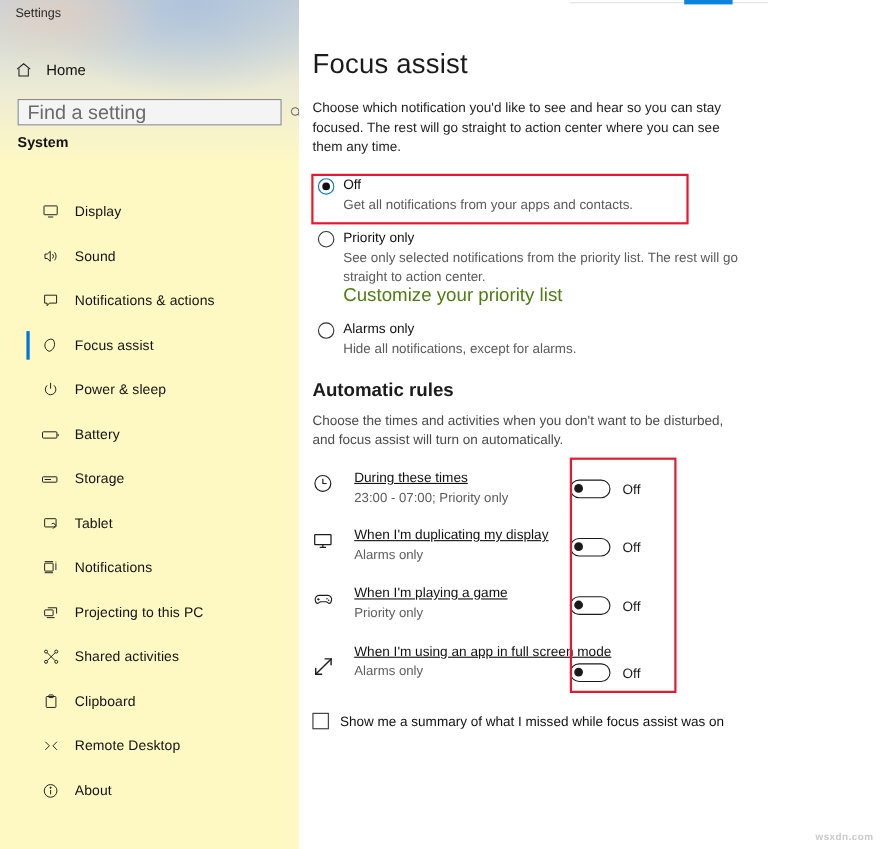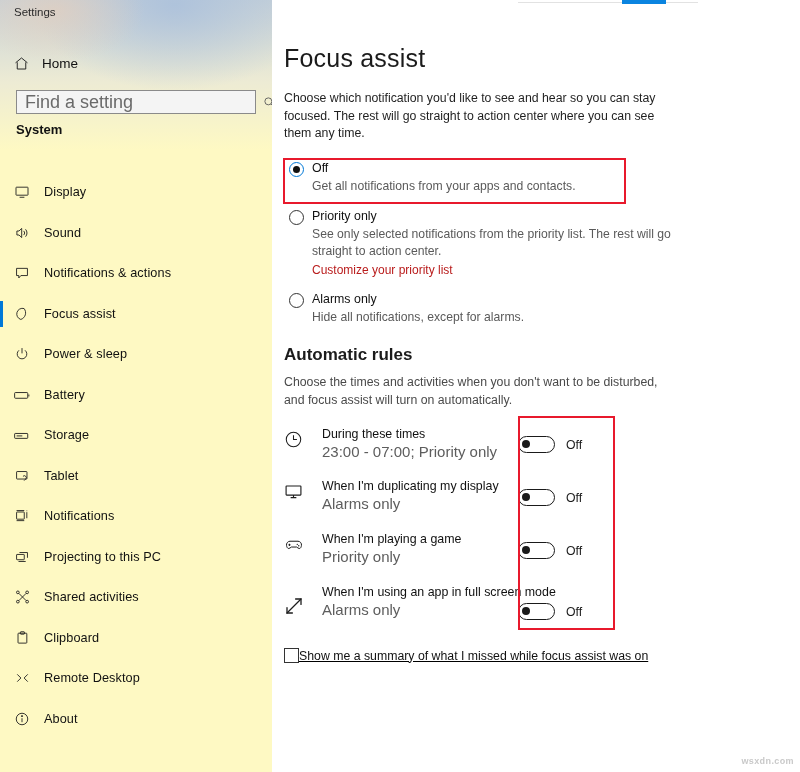--- a/index.html
+++ b/index.html
@@ -75,21 +75,21 @@
     background: transparent; border: none; cursor: pointer;
   }
 
   .group-label {
     position: absolute;
     left: 16px; top: 122px;
     font-size: 13px; font-weight: bold; color: #111;
     z-index: 2;
   }
 
-  .nav { position: absolute; left: 0; top: 172px; width: 256px; z-index: 2; }
+  .nav { position: absolute; left: 0; top: 172px; width: 256px; z-index: 2; padding-left: 24px; }
   .nav-item {
     position: relative;
     height: 40.5px;
     display: flex; align-items: center;
     cursor: pointer;
   }
   .nav-item .accent {
     position: absolute; left: 0; top: 7px;
     width: 3px; height: 26px;
     background: #0078d7;
@@ -153,21 +153,21 @@
     width: 7px; height: 7px; border-radius: 50%;
     background: #111;
   }
   .radio-title { font-size: 12.4px; color: #111; line-height: 16px; }
   .radio-desc {
     font-size: 12.2px; color: #5a5a5a; line-height: 17px;
     margin-top: 2px; max-width: 378px;
   }
   .link {
     display: inline-block;
-    font-size: 12px; color: #b91c1c; line-height: 17px;
+    font-size: 17px; color: #4d7c0f; line-height: 17px;
     text-decoration: none; cursor: pointer;
   }
 
   .section-title {
     position: absolute; left: 12px; top: 345px;
     font-size: 17px; color: #1b1b1b;
   }
   .section-desc {
     position: absolute; left: 12px; top: 374px;
     width: 390px;
@@ -180,22 +180,22 @@
     display: flex; align-items: flex-start;
     min-height: 52px;
   }
   .rule-icon {
     width: 38px; min-width: 38px;
     padding-top: 6px;
     display: flex; justify-content: flex-start;
     color: #1d1d1d;
   }
   .rule-text { padding-top: 2px; }
-  .rule-title { font-size: 12.4px; color: #111; line-height: 16.5px; max-width: 235px; }
-  .rule-sub { font-size: 15px; color: #5d5d5d; line-height: 16.5px; margin-top: 1px; }
+  .rule-title { font-size: 12.4px; color: #111; line-height: 16.5px; max-width: 235px; text-decoration: underline; }
+  .rule-sub { font-size: 12px; color: #5d5d5d; line-height: 16.5px; margin-top: 1px; }
 
   .toggles { position: absolute; left: 0; top: 0; width: 400px; }
   .toggle-row {
     position: absolute;
     left: 234px;
     display: flex; align-items: center; gap: 11px;
     cursor: pointer;
   }
   .switch {
     position: relative;
@@ -206,23 +206,22 @@
   }
   .switch .knob {
     position: absolute; left: 3px; top: 3px;
     width: 8px; height: 8px; border-radius: 50%;
     background: #1a1a1a;
   }
   .toggle-label { font-size: 12.3px; color: #1b1b1b; }
 
   .summary-row {
     position: absolute; left: 12px; top: 648px;
-    display: flex; align-items: center; 
+    display: flex; align-items: center; gap: 10px;
     cursor: pointer;
-    text-decoration: underline;
   }
   .checkbox {
     width: 15px; height: 15px;
     border: 1.4px solid #333; background: #fff;
     position: relative;
   }
   .summary-label { font-size: 12.3px; color: #111; }
 
   
   .hl {

